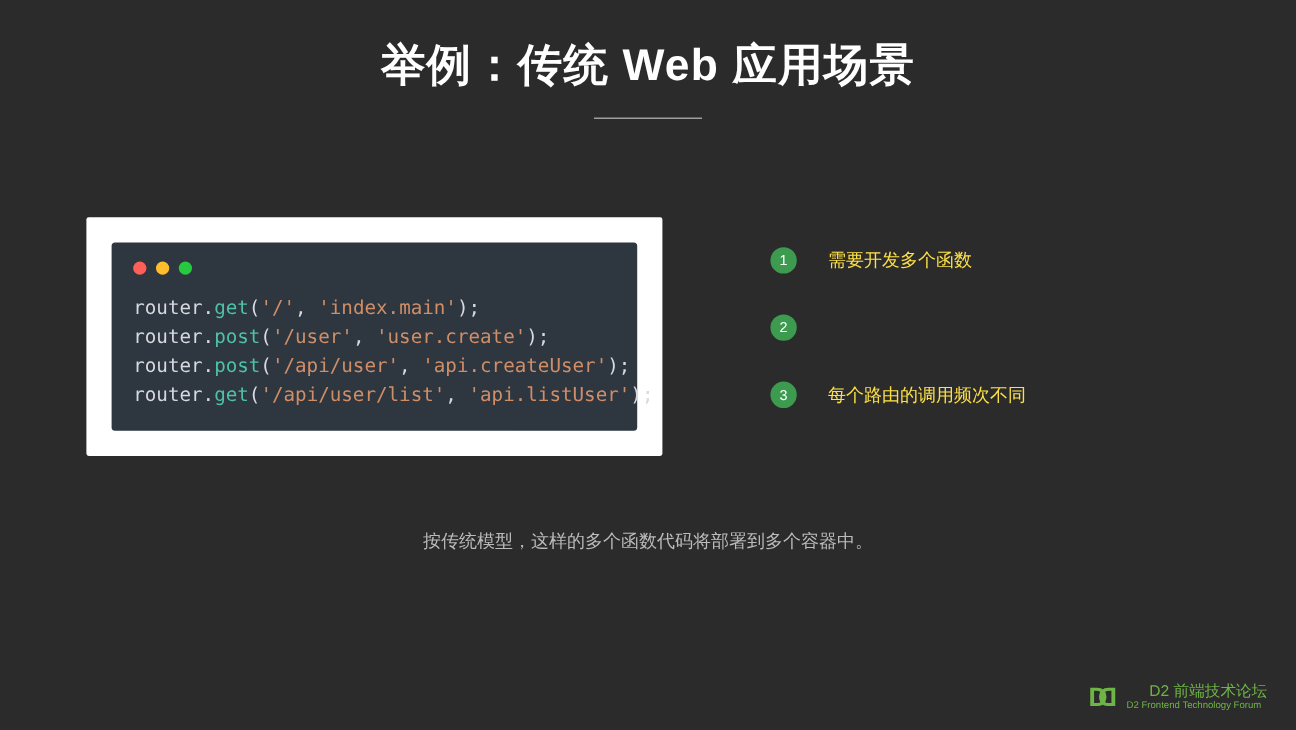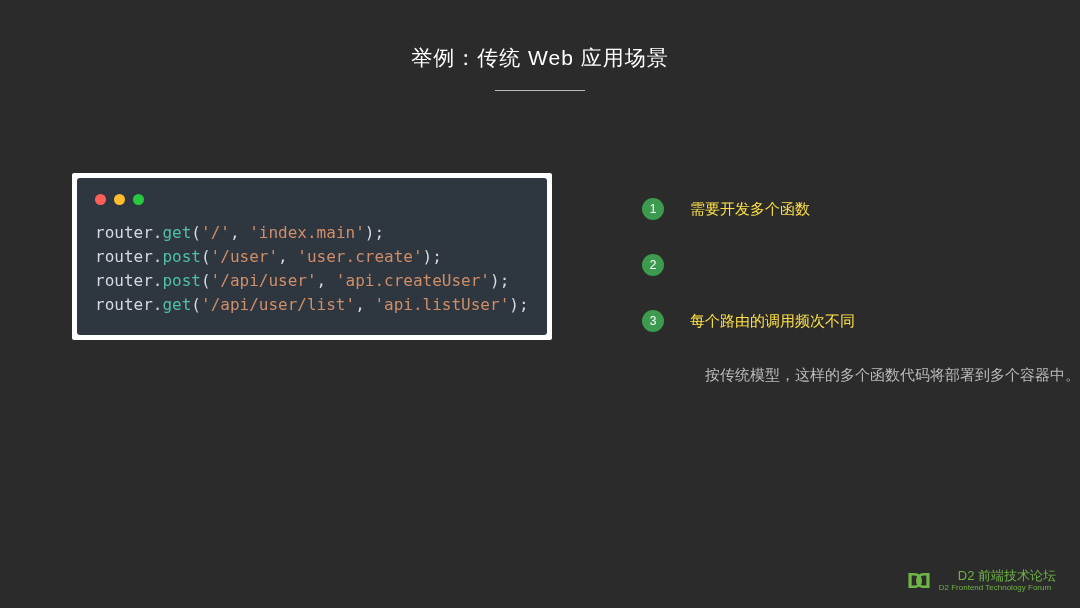--- a/index.html
+++ b/index.html
@@ -11,39 +11,39 @@
       width: 1080px;
       height: 608px;
       background: #2b2b2b;
       font-family: "PingFang SC", "Microsoft YaHei", sans-serif;
       color: #fff;
       position: relative;
       overflow: hidden;
     }
     .title {
       text-align: center;
-      font-size: 21px;
-      font-weight: 400;
-      padding-top: 44px;
+      font-size: 37px;
+      font-weight: 700;
+      padding-top: 30px;
       letter-spacing: 1px;
     }
     .title-line {
       width: 90px;
       height: 1px;
       background: #bbb;
       margin: 18px auto 0;
     }
     .content {
       display: flex;
       align-items: flex-start;
       padding: 82px 60px 0 72px;
     }
     .code-window {
       background: #fff;
-      padding: 5px;
+      padding: 21px;
       border-radius: 2px;
       width: 480px;
     }
     .window-inner {
       background: #2e3640;
       border-radius: 3px;
       padding: 16px 18px 18px;
     }
     .dots {
       display: flex;
@@ -92,23 +92,24 @@
       align-items: center;
       justify-content: center;
       margin-right: 26px;
       flex-shrink: 0;
     }
     .bullet-text {
       font-size: 15px;
       color: #fde047;
     }
     .caption {
-      text-align: right;
+      text-align: center;
       color: #bbb;
       font-size: 15px;
+      margin-top: 62px;
     }
     .footer-logo {
       position: absolute;
       bottom: 14px;
       right: 24px;
       display: flex;
       align-items: center;
       gap: 8px;
     }
     .logo-mark {

